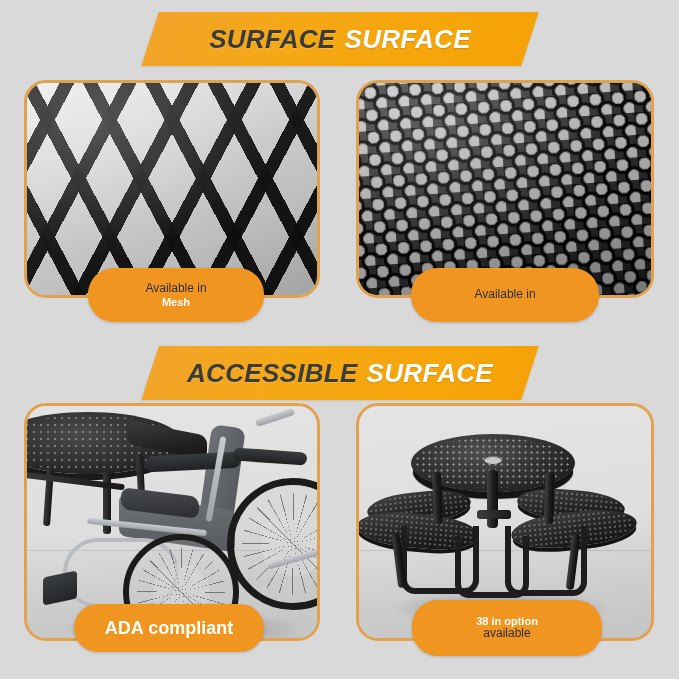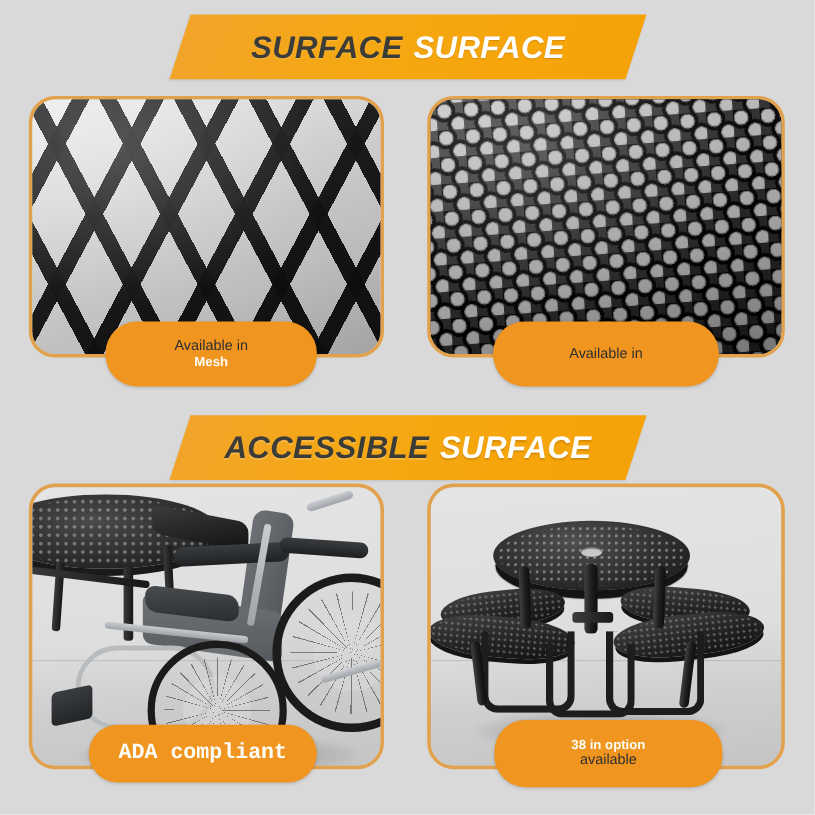--- a/index.html
+++ b/index.html
@@ -160,21 +160,20 @@
   }
   .pill .ln-light {
     color: #fdfdf7;
     font-size: 11px;
     font-weight: bold;
   }
   .pill .ln-solo {
     color: #fdfdf7;
     font-size: 18px;
     font-weight: bold;
-    font-family: Liberation Mono, monospace;
   }
 
   
   .wc-table-top {
     position: absolute;
     left: -34px; top: 6px;
     width: 190px; height: 62px;
     background: radial-gradient(ellipse at 45% 35%, #4a4a4a 0%, #2b2b2b 60%, #141414 100%);
     border-radius: 50%;
     box-shadow: 0 7px 0 -1px #1a1a1a;

